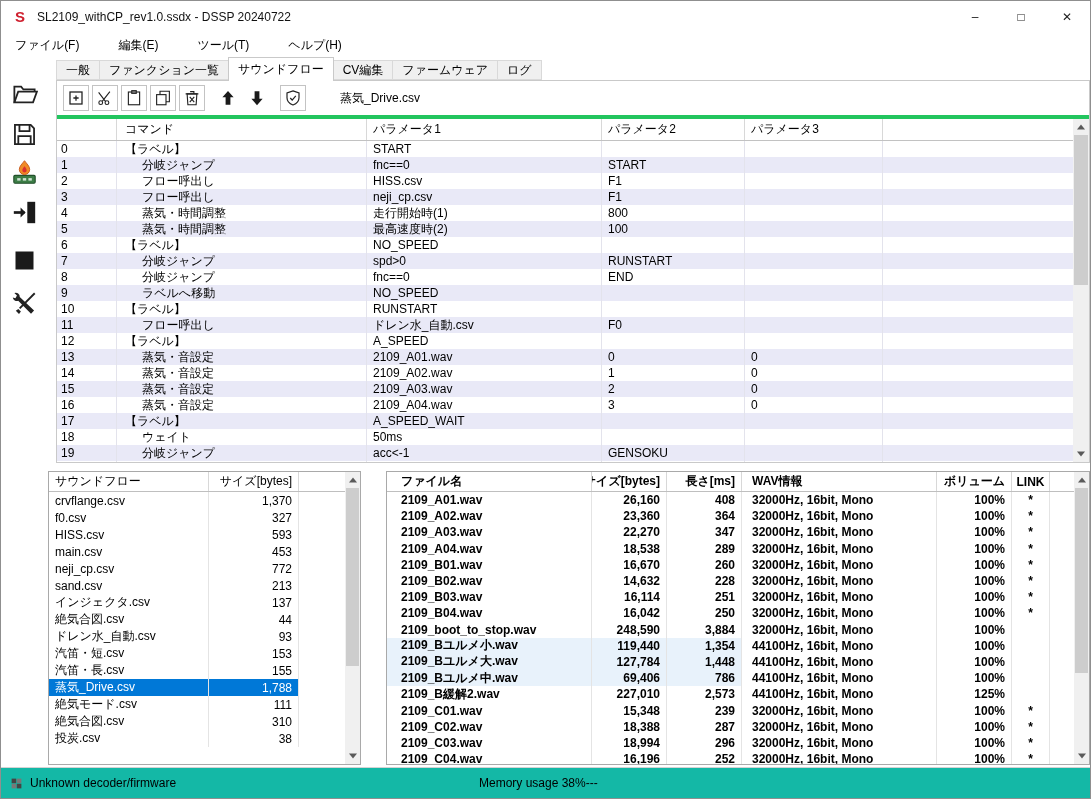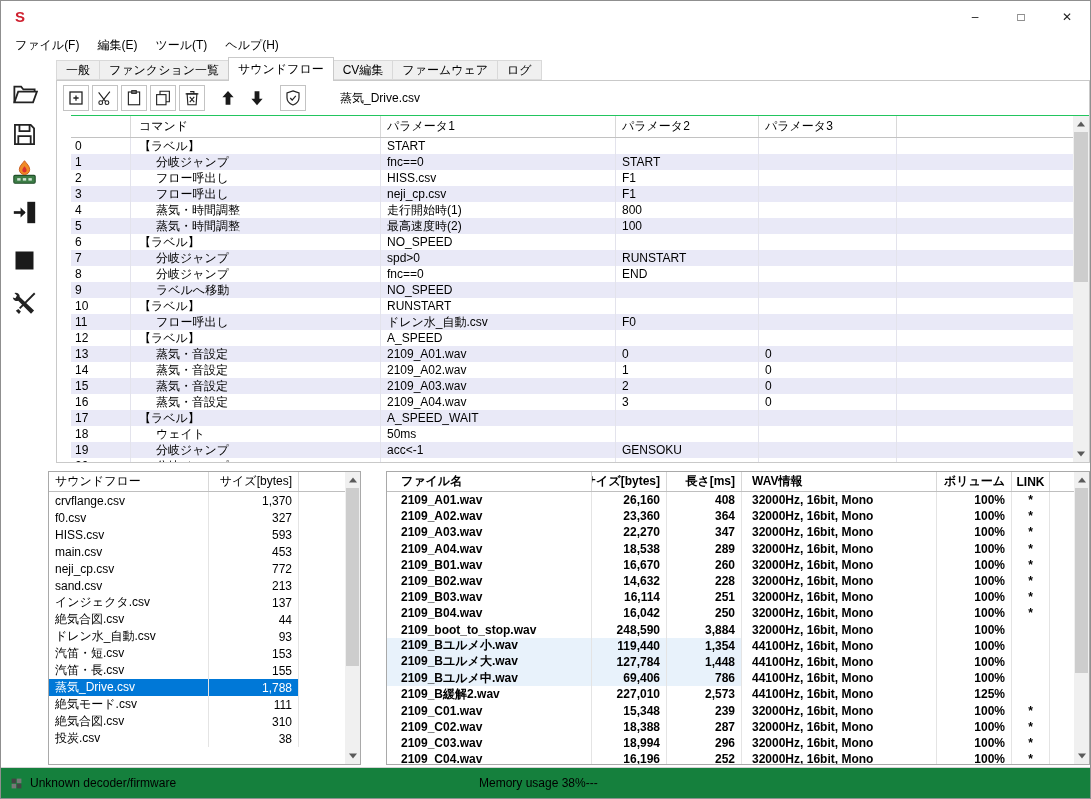--- a/index.html
+++ b/index.html
@@ -4,21 +4,21 @@
 <style>
   *{margin:0;padding:0;box-sizing:border-box;}
   body{margin:0;background:#3a3a3a;}
   .window{width:1091px;height:799px;background:#fff;border:1px solid #8f8f8f;position:relative;overflow:hidden;
     font-family:"Liberation Sans","DejaVu Sans",sans-serif;font-size:12px;color:#000;}
   .titlebar{height:32px;display:flex;align-items:center;background:#fff;}
   .app-icon{width:16px;height:16px;margin:0 9px 0 11px;color:#cf1f2e;font-weight:700;font-size:15px;line-height:16px;text-align:center;}
   .title-text{font-size:12px;color:#111;white-space:nowrap;}
   .win-controls{margin-left:auto;display:flex;height:100%;}
   .win-btn{width:46px;display:flex;align-items:center;justify-content:center;color:#222;font-size:12px;}
-  .menubar{height:24px;display:flex;align-items:center;padding-left:5px;background:#fff;}
+  .menubar{height:24px;display:flex;align-items:center;padding-left:5px;background:#fff;gap:21px;}
   .menu-item{padding:3px 9px;white-space:nowrap;}
   .main{position:absolute;top:56px;left:0;right:0;bottom:31px;display:flex;background:#fff;}
   .side-toolbar{width:46px;padding-top:22px;display:flex;flex-direction:column;align-items:center;flex:none;}
   .side-btn{width:30px;height:30px;display:flex;align-items:center;justify-content:center;}
   .side-btn svg{width:27px;height:27px;display:block;}
   .side-btn:nth-child(1){margin-bottom:10px;}
   .side-btn:nth-child(2){margin-bottom:8px;}
   .side-btn:nth-child(3){margin-bottom:10px;}
   .side-btn:nth-child(4){margin-bottom:18px;}
   .side-btn:nth-child(5){margin-bottom:13px;}
@@ -28,21 +28,21 @@
   .tab.active{height:23px;background:#fff;border-color:#c9c9c9;border-bottom:none;position:relative;z-index:3;}
   .tab.active::after{content:"";position:absolute;left:0;right:0;bottom:-1px;height:2px;background:#fff;}
   .tab-page{margin-left:9px;height:383px;border:1px solid #c9c9c9;background:#fff;position:relative;z-index:1;}
   .flow-toolbar{height:34px;display:flex;align-items:center;padding:0 6px;}
   .tool-buttons{display:flex;align-items:center;gap:3px;}
   .tool-btn{width:26px;height:26px;border:1px solid #c3c3c3;background:#fff;display:flex;align-items:center;justify-content:center;}
   .tool-btn.plain{border-color:transparent;}
   .tool-btn svg{width:18px;height:18px;display:block;}
   .tool-gap{width:4px;}
   .flow-label{margin-left:34px;white-space:nowrap;}
-  .flow-table{position:absolute;top:34px;left:0;right:0;bottom:0;overflow:hidden;border-top:1px solid #22c55e;margin-left:14px;}
+  .flow-table{position:absolute;top:34px;left:0;right:0;bottom:0;overflow:hidden;border-top:4px solid #22c55e;}
   .ft-header{display:flex;height:22px;border-bottom:1px solid #c2c2c2;background:#fff;margin-right:16px;}
   .ft-cell{display:flex;align-items:center;padding:0 6px;overflow:hidden;white-space:nowrap;}
   .ft-header .ft-cell{border-right:1px solid #d8d8d8;}
   .ft-header .c-fill{border-right:none;}
   .ft-body{margin-right:16px;}
   .ft-row{display:flex;height:16px;}
   .ft-row.alt{background:#e9e9f7;}
   .ft-row .ft-cell{border-right:1px solid #e3e3ec;}
   .ft-row .c-fill{border-right:none;}
   .c-num{width:60px;padding-left:4px;}
@@ -81,32 +81,33 @@
   .l-fill{flex:1;}
   .p-row.selected .l-name,.p-row.selected .l-size{background:#0078d7;color:#fff;}
   .w-name{width:205px;padding-left:14px;}
   .w-size{width:75px;justify-content:flex-end;}
   .w-len{width:75px;justify-content:flex-end;}
   .w-info{width:195px;padding-left:10px;}
   .w-vol{width:75px;justify-content:flex-end;}
   .w-link{width:38px;justify-content:center;}
   .w-fill{flex:1;}
   .w-row.hl .w-name,.w-row.hl .w-size,.w-row.hl .w-len{background:#e8f2fb;}
-  .statusbar{position:absolute;left:0;right:0;bottom:0;height:31px;background:#15803d;border-top:1px solid #d4d4d4;display:flex;align-items:center;}
+  .statusbar{position:absolute;left:0;right:0;bottom:0;height:31px;background:#14b8a6;border-top:1px solid #d4d4d4;display:flex;align-items:center;}
   .status-left{display:flex;align-items:center;margin-left:9px;gap:7px;}
   .status-icon svg{width:13px;height:13px;display:block;}
   .status-center{position:absolute;left:478px;display:flex;}
 </style>
 </head>
 <body>
 
 <div class="window" data-name="app-window">
 
   <div class="titlebar" data-name="title-bar">
     <div class="app-icon" data-name="app-icon">S</div>
+    <span class="title-text" data-name="window-title">SL2109_withCP_rev1.0.ssdx - DSSP 20240722</span>
     <div class="win-controls" data-name="window-controls">
         <div class="win-btn" data-name="minimize-button">
           <span class="win-glyph" data-name="minimize-icon">–</span>
         </div>
         <div class="win-btn" data-name="maximize-button">
           <span class="win-glyph" data-name="maximize-icon">□</span>
         </div>
         <div class="win-btn" data-name="close-button">
           <span class="win-glyph" data-name="close-icon">✕</span>
         </div>

